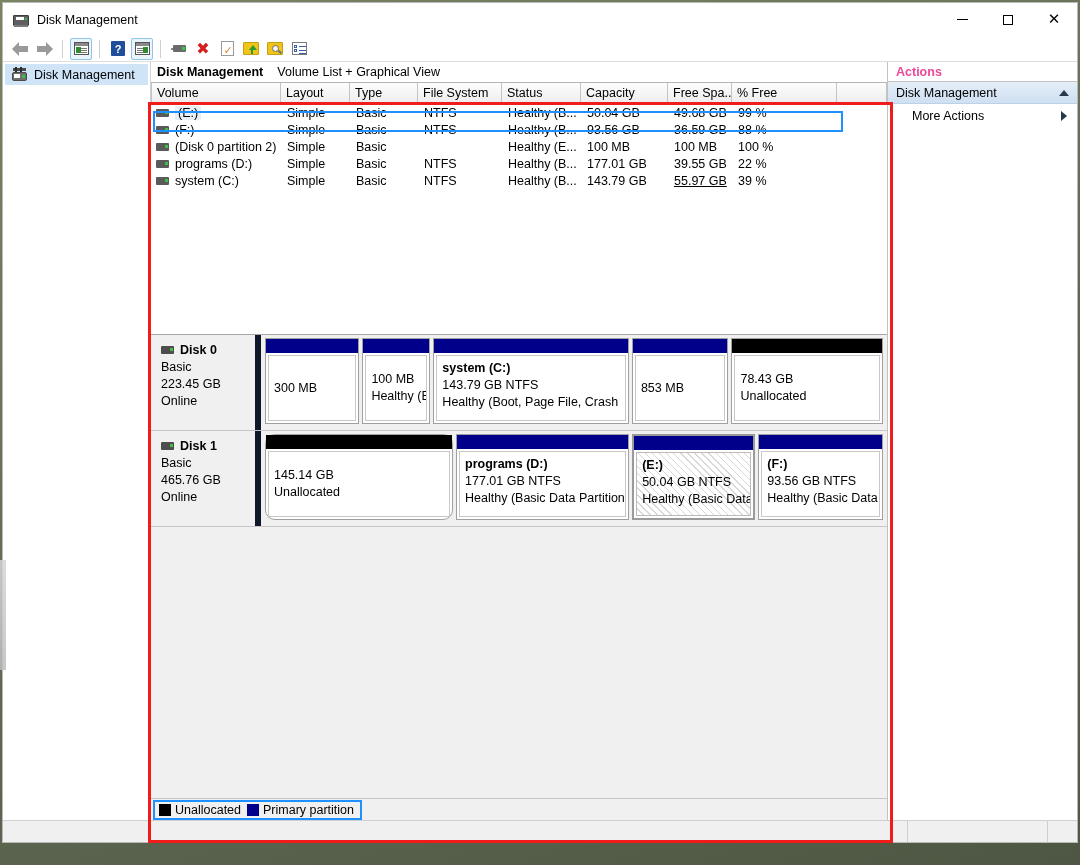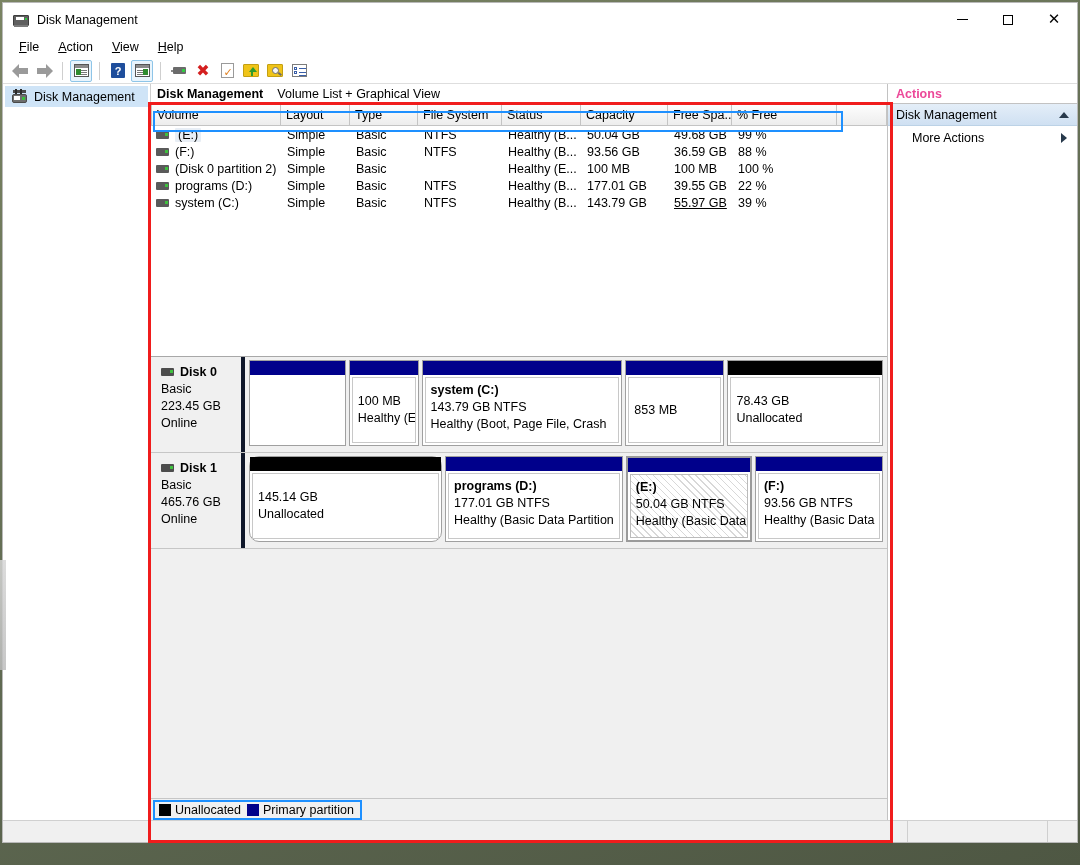--- a/index.html
+++ b/index.html
@@ -189,22 +189,22 @@
   
   .graph-view {
     flex: 1; min-height: 0; background: #f0f0f0; overflow: hidden;
     position: relative; padding: 0;
   }
   .disk-row {
     display: flex; height: 96px; margin: 0; background:#f0f0f0;
     border-bottom: 1px solid #c6c6c6;
   }
   .disk-info {
-    width: 94px; flex: none; background: #f0f0f0;
-    border-right: 4px solid #0f172a;
+    width: 110px; flex: none; background: #f0f0f0;
+    border-right: 6px solid #0f172a;
     padding: 8px 0 0 10px;
   }
   .disk-info .dtitle { display:flex; align-items:center; gap:6px; font-weight:bold; font-size:12.5px; }
   .disk-info .dline { font-size:12.5px; color:#000; margin-top:3px; }
   .disk-ico { width:13px;height:8px; background:#4d4d4d; border-radius:1px; position:relative; flex:none; }
   .disk-ico::after { content:""; position:absolute; right:1px; top:2px; width:3px;height:3px; background:#3ec13e; }
 
   .parts { flex: 1; display: flex; padding: 3px 4px 6px 4px; gap: 3px; min-width:0; }
   .part {
     display: flex; flex-direction: column; min-width: 0;
@@ -318,26 +318,20 @@
           </div>
         <div class="winbtn">
             <span class="glyph-max"></span>
           </div>
         <div class="winbtn close">
             <span class="glyph-close">✕</span>
           </div>
       </div>
     </div>
 
-    <div class="menubar">
-      <div class="menuitem"><u>F</u><span>ile</span></div>
-      <div class="menuitem"><u>A</u><span>ction</span></div>
-      <div class="menuitem"><u>V</u><span>iew</span></div>
-      <div class="menuitem"><u>H</u><span>elp</span></div>
-    </div>
 
     <div class="toolbar">
       <div class="tbtn">
         <span class="ico-back">
             <i class="head"></i>
             <i class="shaft"></i>
           </span>
       </div>
       <div class="tbtn">
         <span class="ico-fwd">
@@ -515,20 +509,23 @@
                     <span class="disk-ico"></span>
                     <span>Disk 0</span>
                   </div>
                   <div class="dline">Basic</div>
                   <div class="dline">223.45 GB</div>
                   <div class="dline">Online</div>
                 </div>
                 <div class="parts">
                   <div class="part" style="flex: 42 1 0px;">
                     <div class="capbar primary"></div>
+                    <div class="pbody center">
+                      <div>300 MB</div>
+                    </div>
                   </div>
                   <div class="part" style="flex: 30 1 0px;">
                     <div class="capbar primary"></div>
                     <div class="pbody center">
                       <div>100 MB</div>
                       <div>Healthy (E</div>
                     </div>
                   </div>
                   <div class="part" style="flex: 88 1 0px;">
                     <div class="capbar primary"></div>

